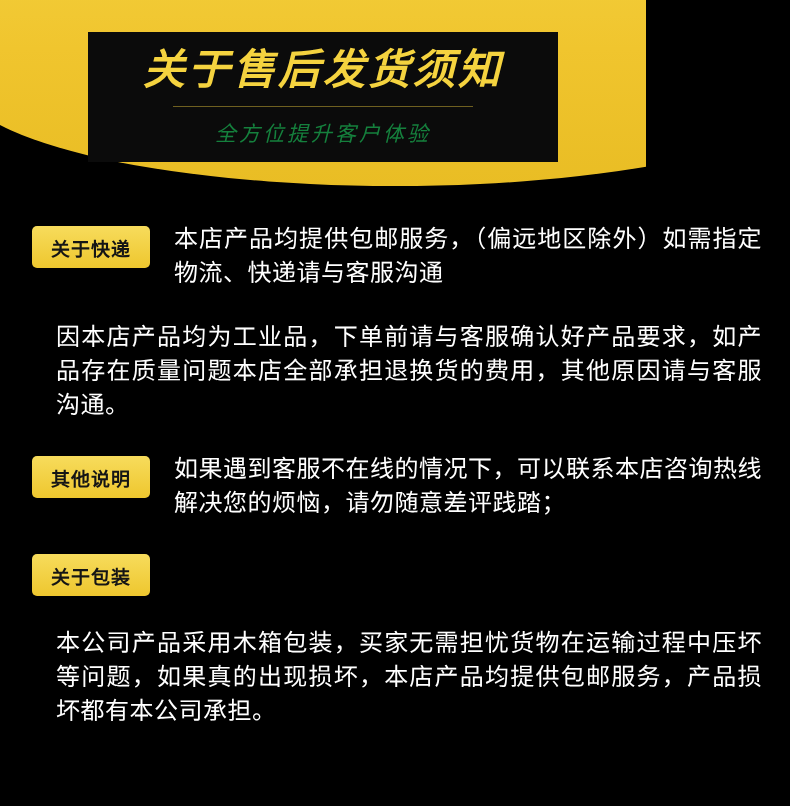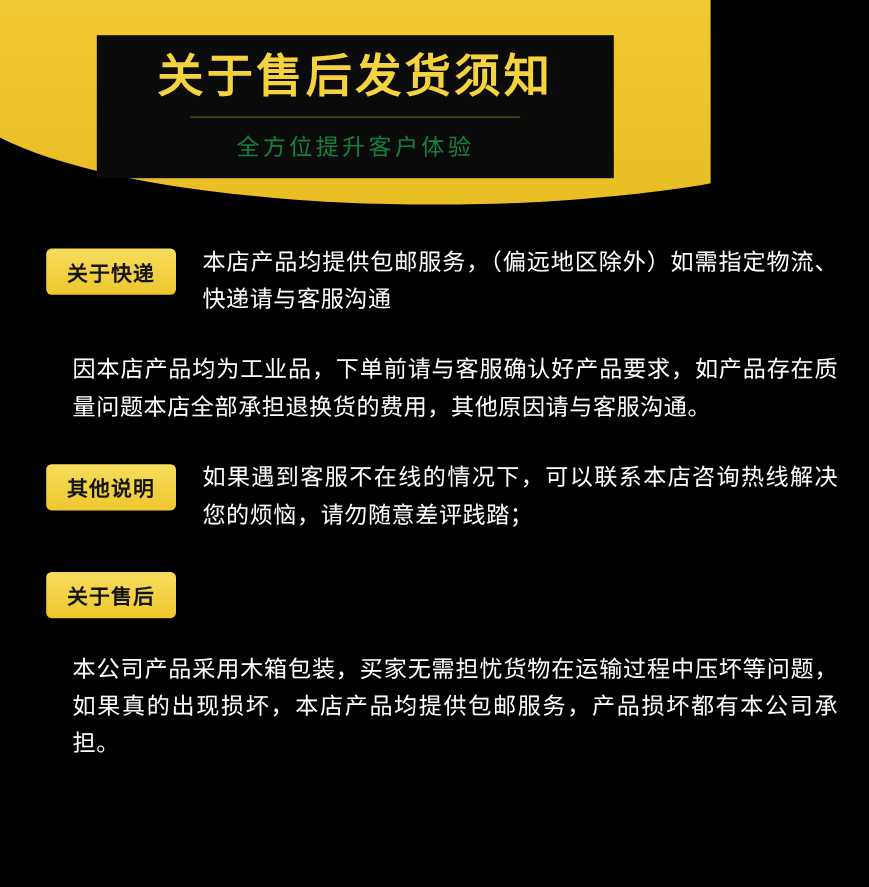--- a/index.html
+++ b/index.html
@@ -19,20 +19,21 @@
   }
 
   
   .banner {
     position: absolute;
     top: 0;
     left: 0;
     width: 646px;
     height: 200px;
     overflow: hidden;
+    font-style: italic;
   }
   .banner-bg {
     position: absolute;
     top: -64px;
     left: -40px;
     width: 870px;
     height: 250px;
     background: linear-gradient(180deg, #f3cf3c 0%, #f0c52e 45%, #e9bd24 100%);
     border-bottom-left-radius: 50% 42%;
     border-bottom-right-radius: 50% 42%;
@@ -76,21 +77,21 @@
   .content {
     position: absolute;
     top: 222px;
     left: 0;
     width: 790px;
     padding: 0;
   }
   .row {
     display: flex;
     align-items: flex-start;
-    padding: 0 28px 0 42px;
+    padding: 0 28px 0 32px;
     margin-bottom: 30px;
   }
   .tag {
     flex: 0 0 auto;
     width: 118px;
     height: 42px;
     border-radius: 5px;
     background: linear-gradient(180deg, #f7dc5c 0%, #eec72e 100%);
     color: #151515;
     font-size: 19px;
@@ -98,21 +99,21 @@
     letter-spacing: 1px;
     display: flex;
     align-items: center;
     justify-content: center;
     margin-top: 4px;
   }
   .row-text {
     flex: 1 1 auto;
     margin-left: 24px;
     color: #ffffff;
-    font-size: 21px;
+    font-size: 24px;
     line-height: 34px;
     letter-spacing: 0.5px;
     text-align: justify;
   }
 </style>
 </head>
 <body>
 
 <div class="page">
 
@@ -135,21 +136,21 @@
     <div class="row">
       <div class="row-text">因本店产品均为工业品，下单前请与客服确认好产品要求，如产品存在质量问题本店全部承担退换货的费用，其他原因请与客服沟通。</div>
     </div>
 
     <div class="row">
       <div class="tag">其他说明</div>
       <div class="row-text">如果遇到客服不在线的情况下，可以联系本店咨询热线解决您的烦恼，请勿随意差评践踏；</div>
     </div>
 
     <div class="row">
-      <div class="tag">关于售后</div>
+      <div class="tag">关于包装</div>
     </div>
 
     <div class="row">
       <div class="row-text">本公司产品采用木箱包装，买家无需担忧货物在运输过程中压坏等问题，如果真的出现损坏，本店产品均提供包邮服务，产品损坏都有本公司承担。</div>
     </div>
 
   </div>
 </div>
 
 </body></html>

